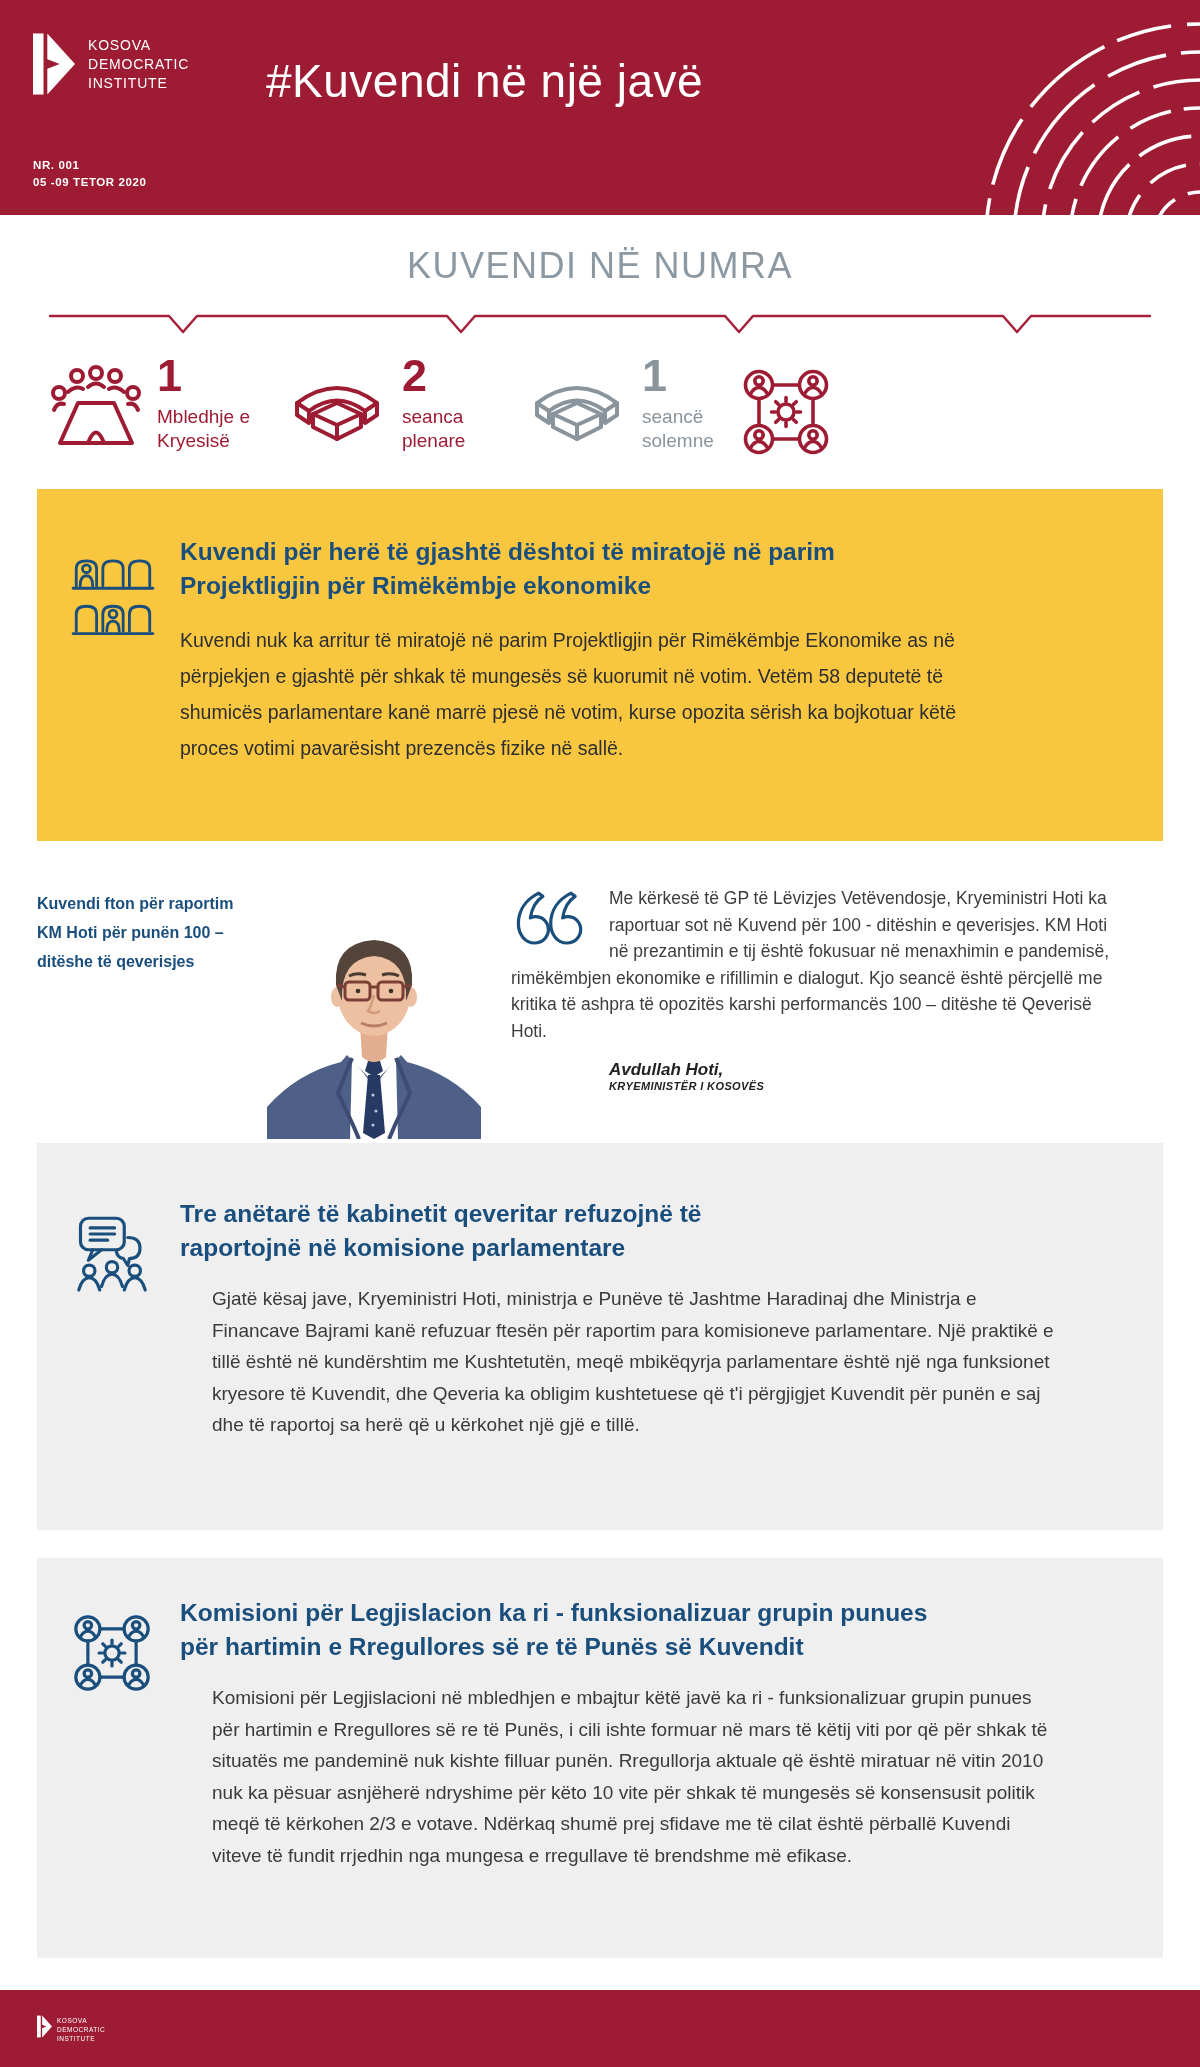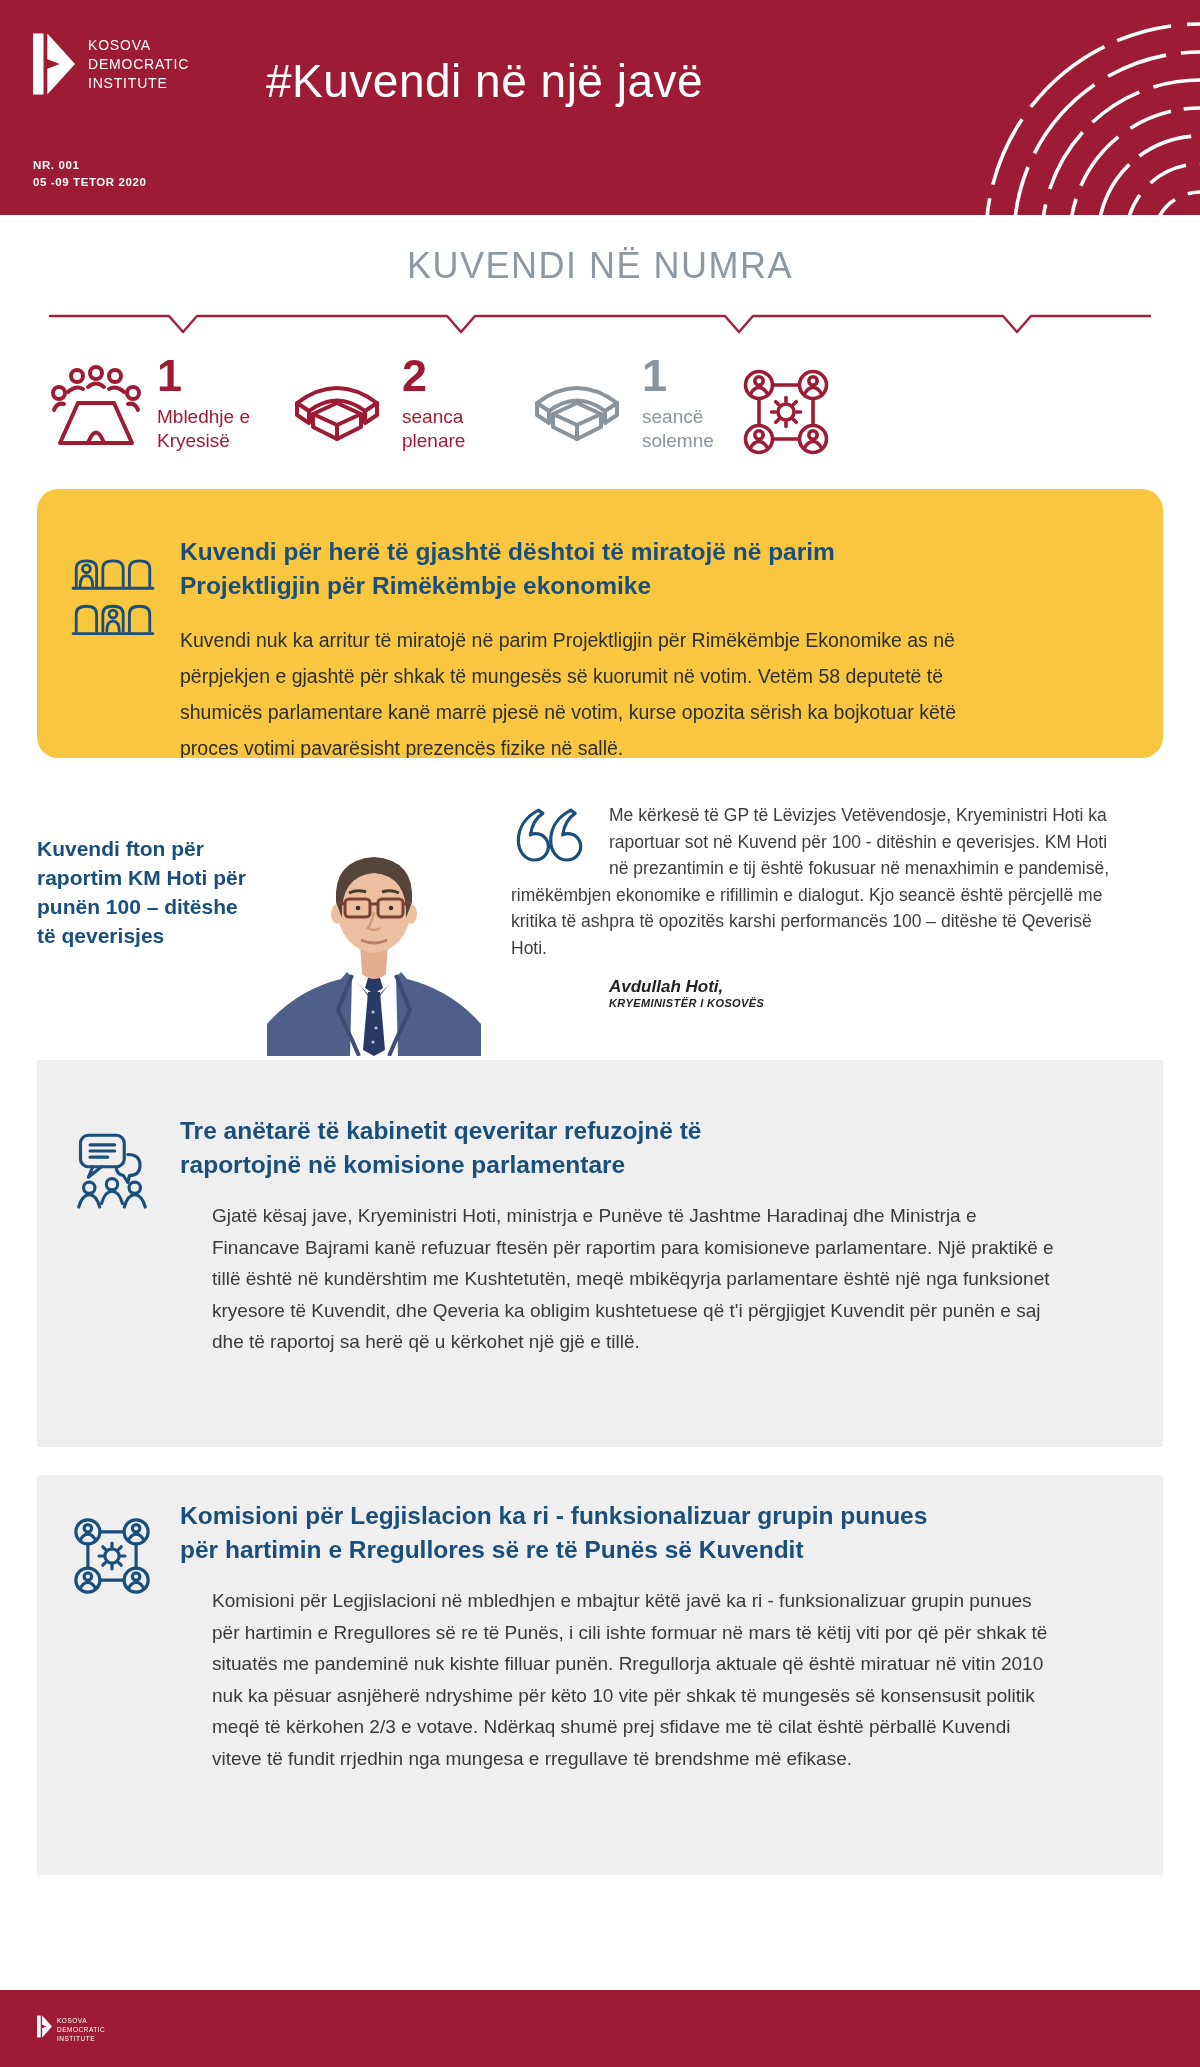--- a/index.html
+++ b/index.html
@@ -30,28 +30,28 @@
   .stat-label{ font-size:19px; line-height:24px; margin-top:7px; }
   .st-red{ color:var(--red); }
   .st-gray{ color:var(--statgray); }
   
   .box{ margin:0 37px; display:flex; padding:46px 46px 0 33px; }
   .icon-col{ width:110px; flex:none; padding-top:10px; }
   .box-content{ flex:1; }
   .box h3{ color:var(--navy); font-size:24.5px; line-height:34px; font-weight:700; }
   .box h3 span{ display:block; }
   .box p{ margin-top:19px; font-size:19.5px; line-height:36px; color:#2E2E31; max-width:790px; }
-  .yellow{ background:var(--yellow); margin-top:30px; height:269px; overflow:hidden;border-radius:21px; }
+  .yellow{ background:var(--yellow); margin-top:30px; height:352px; overflow:hidden; }
   .gray{ background:var(--graybox); overflow:hidden; }
   .gray p{ line-height:31.5px; font-size:19px; color:var(--text); max-width:845px; margin-top:18px;margin-left:32px; }
   .gray1{ height:387px; padding-top:54px; }
-  .gray2{ height:400px; margin-top:28px; padding-top:24px; }
+  .gray2{ height:400px; margin-top:28px; padding-top:38px; }
   
   .quote-section{ margin:0 37px; height:302px; display:grid; grid-template-columns:212px 262px 1fr; }
-  .quote-heading{ color:var(--navy); font-size:21px; line-height:29px; font-weight:700; padding-top:76px; }
+  .quote-heading{ color:var(--navy); font-size:16px; line-height:29px; font-weight:700; padding-top:48px; }
   .photo-wrap{ align-self:end; }
   .quote-block{ padding-top:44px; }
   .quote-mark{ float:left; margin:4px 26px 8px 0; }
   .quote-text{ font-size:17.5px; line-height:26.5px; color:#3D3D3D; max-width:600px; }
   .attribution{ margin-top:16px; margin-left:98px;font-style:italic; }
   .attr-name{ font-size:17px; font-weight:700; color:#222; line-height:20px; }
   .attr-title{ font-size:11px; font-weight:700; letter-spacing:.4px; color:#222; }
   
   .footer{ position:absolute; top:1990px; left:0; width:1200px; height:77px; background:var(--red); display:flex; align-items:center; padding-left:37px; }
   .footer .logo-sm{ display:flex; gap:5px; align-items:flex-start; }

